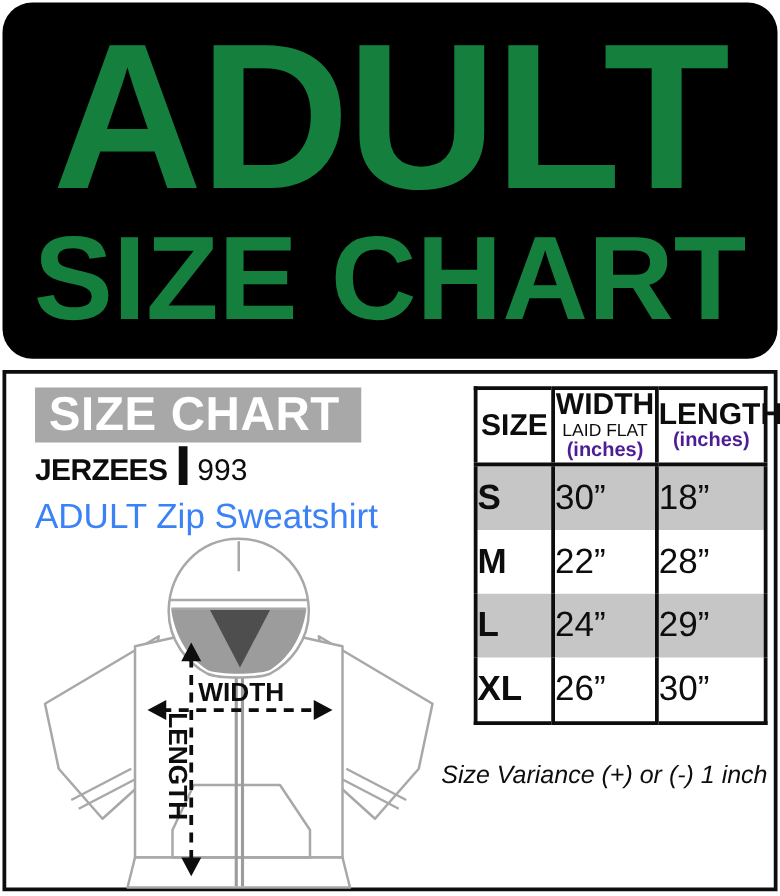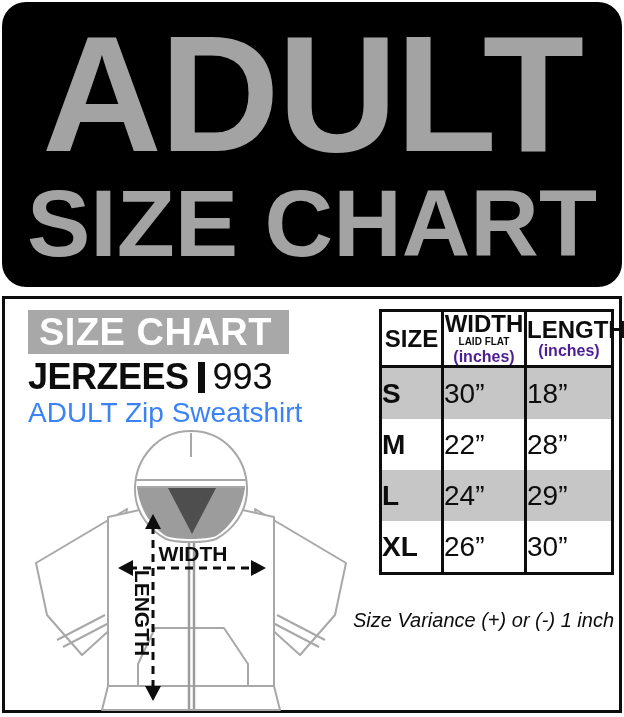--- a/index.html
+++ b/index.html
@@ -10,21 +10,21 @@
     position:relative;
     overflow:hidden;
   }
 
   
   .banner {
     position:absolute; left:2px; top:2px;
     width:620px; height:285px;
     background:#000;
     border-radius:24px;
-    color:#a3a3a3;
+    color:#15803d;
     text-align:center;
     overflow:hidden;
   }
   .banner-line1 {
     font-weight:bold;
     font-size:166px;
     line-height:0.92;
     letter-spacing:-2px;
     margin-top:16px;
     white-space:nowrap;
@@ -58,21 +58,21 @@
     font-size:38px;
     line-height:44px;
     color:#fff;
     padding-left:11px;
     letter-spacing:0.5px;
     white-space:nowrap;
   }
 
   .brand-line {
     position:absolute; left:23px; top:58px;
-    font-size:36px; line-height:1.1;
+    font-size:24px; line-height:1.1;
     color:#0d0d0d;
     white-space:nowrap;
   }
   .brand-name { font-weight:bold; letter-spacing:-0.5px; }
   .brand-sep {
     display:inline-block;
     width:7px; height:31px;
     background:#0d0d0d;
     margin:0 8px 0 9px;
     vertical-align:-4px;
@@ -99,21 +99,21 @@
     vertical-align:middle;
     border-left:3px solid #0d0d0d;
     margin-top:12px;
   }
   .size-table th:first-child, .size-table td:first-child { border-left:none; }
   .size-table thead th { border-bottom:3px solid #0d0d0d; height:46px; background:#fff; }
   .size-table tbody td { height:51px; font-size:28px; color:#0d0d0d; }
   .size-table tbody td.size-cell { font-weight:bold; }
   .size-table tr.shaded { background:#c6c6c6; }
   .h-title { font-size:24px; font-weight:bold; line-height:1; color:#0d0d0d; }
-  .h-sub   { font-size:10px; font-weight:bold; line-height:1.15; color:#0d0d0d; }
+  .h-sub   { font-size:14px; font-weight:normal; line-height:1.15; color:#0d0d0d; }
   .h-sub2  { font-size:16px; font-weight:bold; line-height:1.1; color:#4c1d95; }
 
   .variance-note {
     position:absolute; left:348px; top:310px;
     width:256px;
     text-align:center;
     font-style:italic;
     font-size:20px;
     color:#0d0d0d;
     white-space:nowrap;

